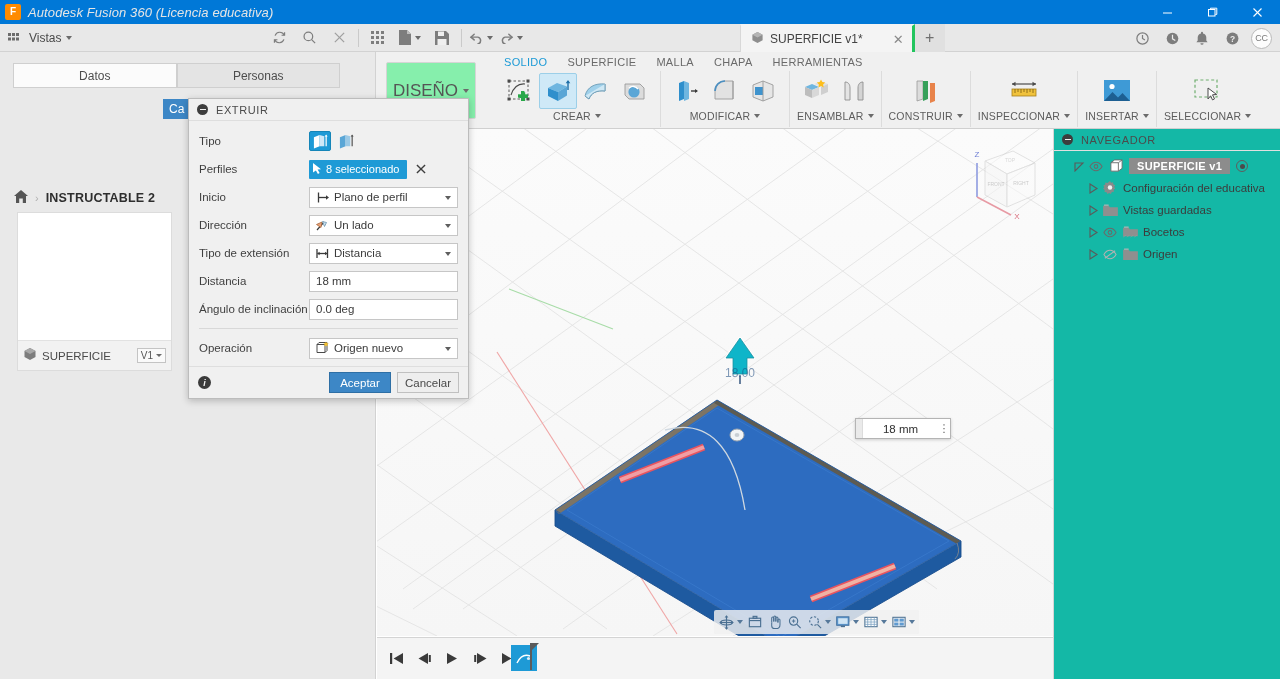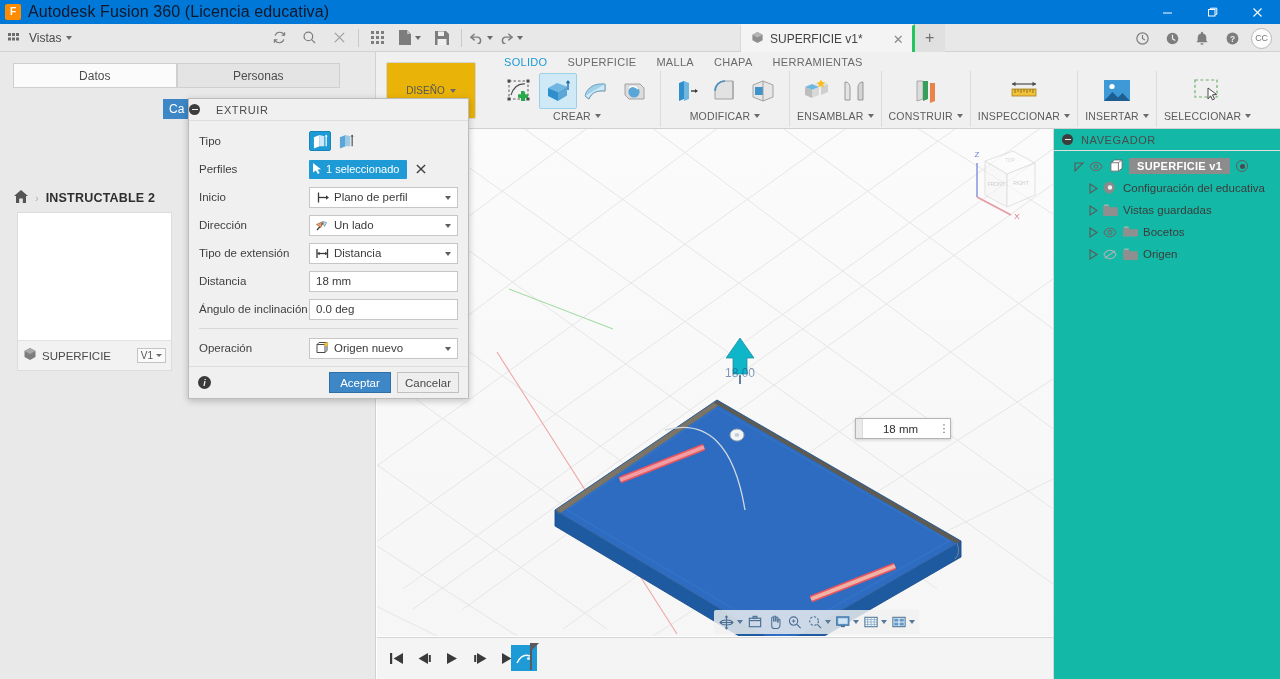--- a/index.html
+++ b/index.html
@@ -15,21 +15,21 @@
   .titlebar {
     position: absolute; left: 0; top: 0; width: 1280px; height: 24px;
     background: #0078d7; display: flex; align-items: center;
   }
   .tb-appicon {
     width: 16px; height: 16px; margin-left: 5px; margin-right: 7px;
     background: #ff8b00; border-radius: 2px; position: relative;
     display: flex; align-items: center; justify-content: center;
     font-size: 10px; font-weight: bold; color: #ffffff; line-height: 1;
   }
-  .tb-title { color: #0f172a; font-size: 16px; letter-spacing: .1px; }
+  .tb-title { color: #e5e5e5; font-size: 13px; letter-spacing: .1px; font-style: italic; }
   .tb-buttons { position: absolute; right: 0; top: 0; height: 24px; display: flex; }
   .tb-btn {
     width: 45px; height: 24px; display: flex; align-items: center; justify-content: center;
     color: #ffffff; font-size: 13px; line-height: 1;
   }
 
   
   .appbar {
     position: absolute; left: 0; top: 24px; width: 1280px; height: 28px;
     background: #e8e8e8; border-bottom: 1px solid #d2d2d2;
@@ -71,23 +71,23 @@
     font-size: 9px; color: #7b7b7b; margin: 0 8px 0 4px; letter-spacing: -0.3px;
   }
 
   
   .ribbon {
     position: absolute; left: 376px; top: 52px; width: 904px; height: 77px;
     background: #f0f0f0; border-bottom: 1px solid #d0d0d0;
   }
   .wsbtn {
     position: absolute; left: 10px; top: 10px; width: 90px; height: 57px;
-    background: #eab308; border: 1px solid #d5d5d5; border-radius: 2px;
+    background: #86efac; border: 1px solid #d5d5d5; border-radius: 2px;
     display: flex; align-items: center; justify-content: center;
-    font-size: 10px; color: #555;
+    font-size: 17px; color: #555;
   }
   .wsbtn .caret { margin-left: 5px; }
   .tabrow { position: absolute; left: 118px; top: 3px; display: flex; }
   .rtab {
     font-size: 11px; letter-spacing: .3px; color: #6a6a6a; padding: 0 10px;
     height: 14px; line-height: 14px;
   }
   .rtab.active { color: #1c9ad6; }
   .panels { position: absolute; left: 118px; top: 19px; display: flex; height: 58px; }
   .panel { display: flex; flex-direction: column; align-items: center;
@@ -137,22 +137,22 @@
   }
   .verbadge .caret { margin-left: 3px; border-top-width: 3px; border-left-width: 3px; border-right-width: 3px; }
 
   
   .dialog {
     position: absolute; left: 188px; top: 98px; width: 281px;
     background: #f0f0f0; border: 1px solid #bcbcbc;
     box-shadow: 0 2px 7px rgba(0,0,0,.22); z-index: 10;
   }
   .dlg-head {
-    height: 22px; display: flex; align-items: center; 
-    background: #f0f0f0; border-bottom: 1px solid #dedede; gap: 8px;
+    height: 22px; display: flex; align-items: center; padding-left: 8px;
+    background: #f0f0f0; border-bottom: 1px solid #dedede;
   }
   .dlg-collapse {
     width: 11px; height: 11px; border-radius: 50%; background: #3d3d3d;
     display: flex; align-items: center; justify-content: center; margin-right: 8px;
   }
   .dlg-collapse span { display:block; width: 6px; height: 1.6px; background: #f0f0f0; }
   .dlg-title { font-size: 11px; color: #4b4b4b; letter-spacing: .6px; }
   .dlg-body { padding: 6px 10px 4px 10px; }
   .row { display: flex; align-items: center; height: 28px; }
   .row-label { width: 110px; font-size: 11.5px; color: #3f3f3f; }
@@ -683,21 +683,21 @@
 
       <div class="row">
         <div class="row-label">Perfiles</div>
         <div class="ctrl" style="display:flex;align-items:center;">
           <span class="selchip">
             <span class="cursor">
               <svg width="9" height="11" viewBox="0 0 9 11">
                   <path d="M0 0l8 6.2-3.4.4 2 3.4-1.7 1-2-3.4L0 9.6z" fill="#ffffff"></path>
                 </svg>
             </span>
-            <span>1 seleccionado</span>
+            <span>8 seleccionado</span>
           </span>
           <span class="xbtn">
             <svg width="10" height="10" viewBox="0 0 11 11" stroke="#3e3e3e" stroke-width="1.5">
               <line x1="1" y1="1" x2="10" y2="10"></line>
                 <line x1="10" y1="1" x2="1" y2="10"></line>
             </svg>
           </span>
         </div>
       </div>
 

